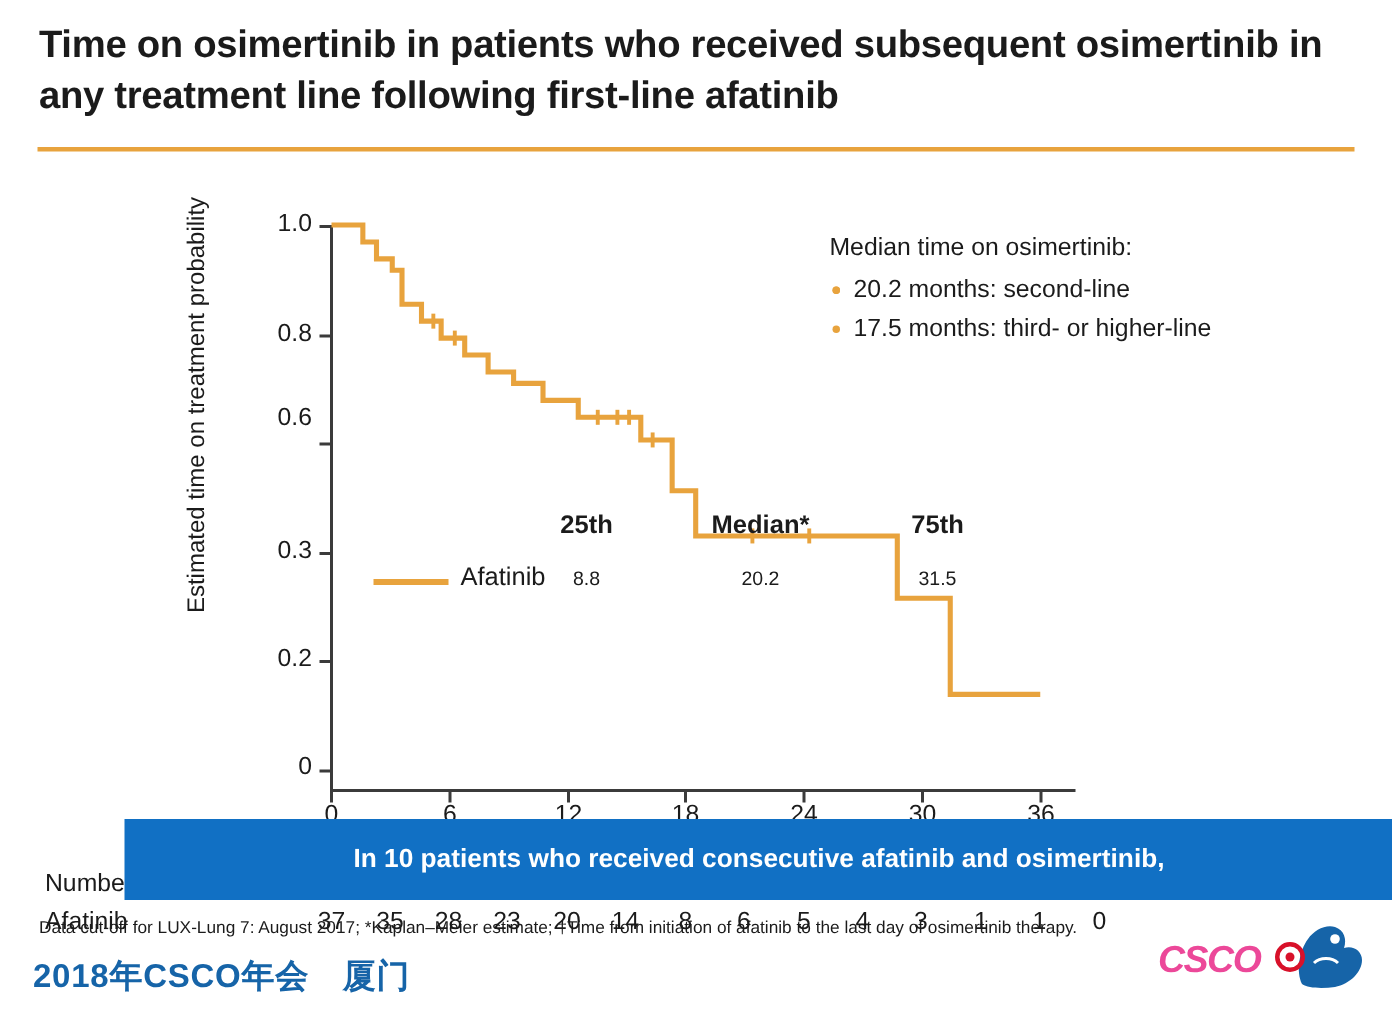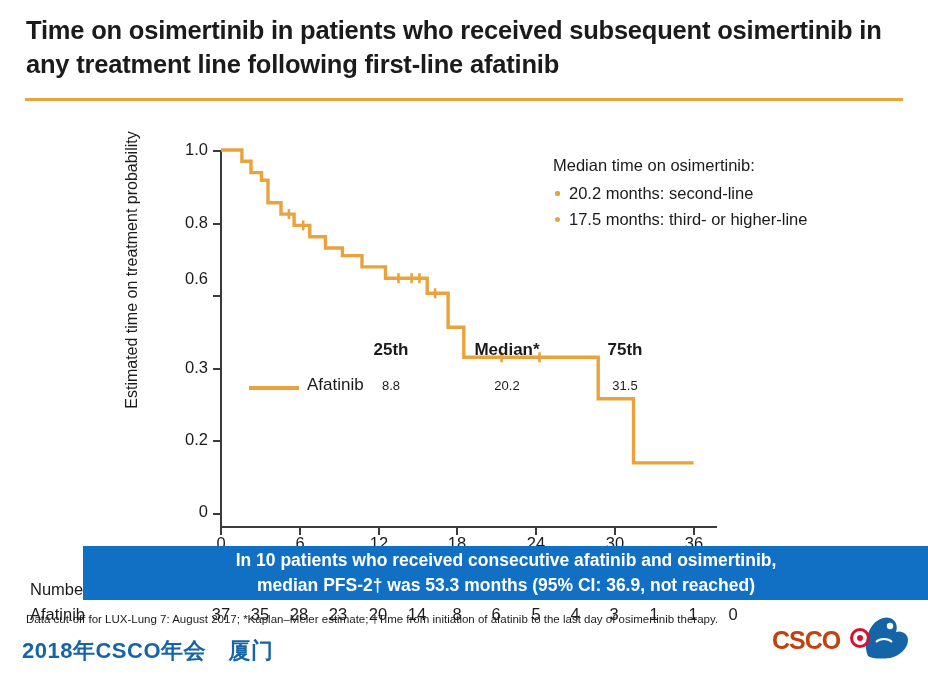--- a/index.html
+++ b/index.html
@@ -245,21 +245,22 @@
     top: 612px;
     width: 140px;
     height: 52px;
   }
   .csco-text {
     position: absolute;
     left: 0;
     top: 14px;
     font-size: 25px;
     font-weight: bold;
-    color: #c2410c;
+    font-style: italic;
+    color: #ec4899;
     letter-spacing: -1px;
   }
 </style>
 </head>
 <body>
 
 <div class="slide">
 
   <div class="title">Time on osimertinib in patients who received subsequent osimertinib in any treatment line following first-line afatinib</div>
   <div class="title-rule"></div>
@@ -360,21 +361,20 @@
     <div class="risk-num" style="left:596px;">3</div>
     <div class="risk-num" style="left:636px;">1</div>
     <div class="risk-num" style="left:675px;">1</div>
     <div class="risk-num" style="left:715px;">0</div>
 
   </div>
 
   <div class="callout">
     <div>
       <span>In 10 patients who received consecutive afatinib and osimertinib,</span>
-      <span>median PFS-2† was 53.3 months (95% CI: 36.9, not reached)</span>
     </div>
   </div>
 
   <div class="footnote">Data cut-off for LUX-Lung 7: August 2017; *Kaplan–Meier estimate; †Time from initiation of afatinib to the last day of osimertinib therapy.</div>
 
   <div class="footer-bar"></div>
   <div class="footer-text">2018年CSCO年会　厦门</div>
 
   <div class="csco-logo">
     <div class="csco-text">CSCO</div>

